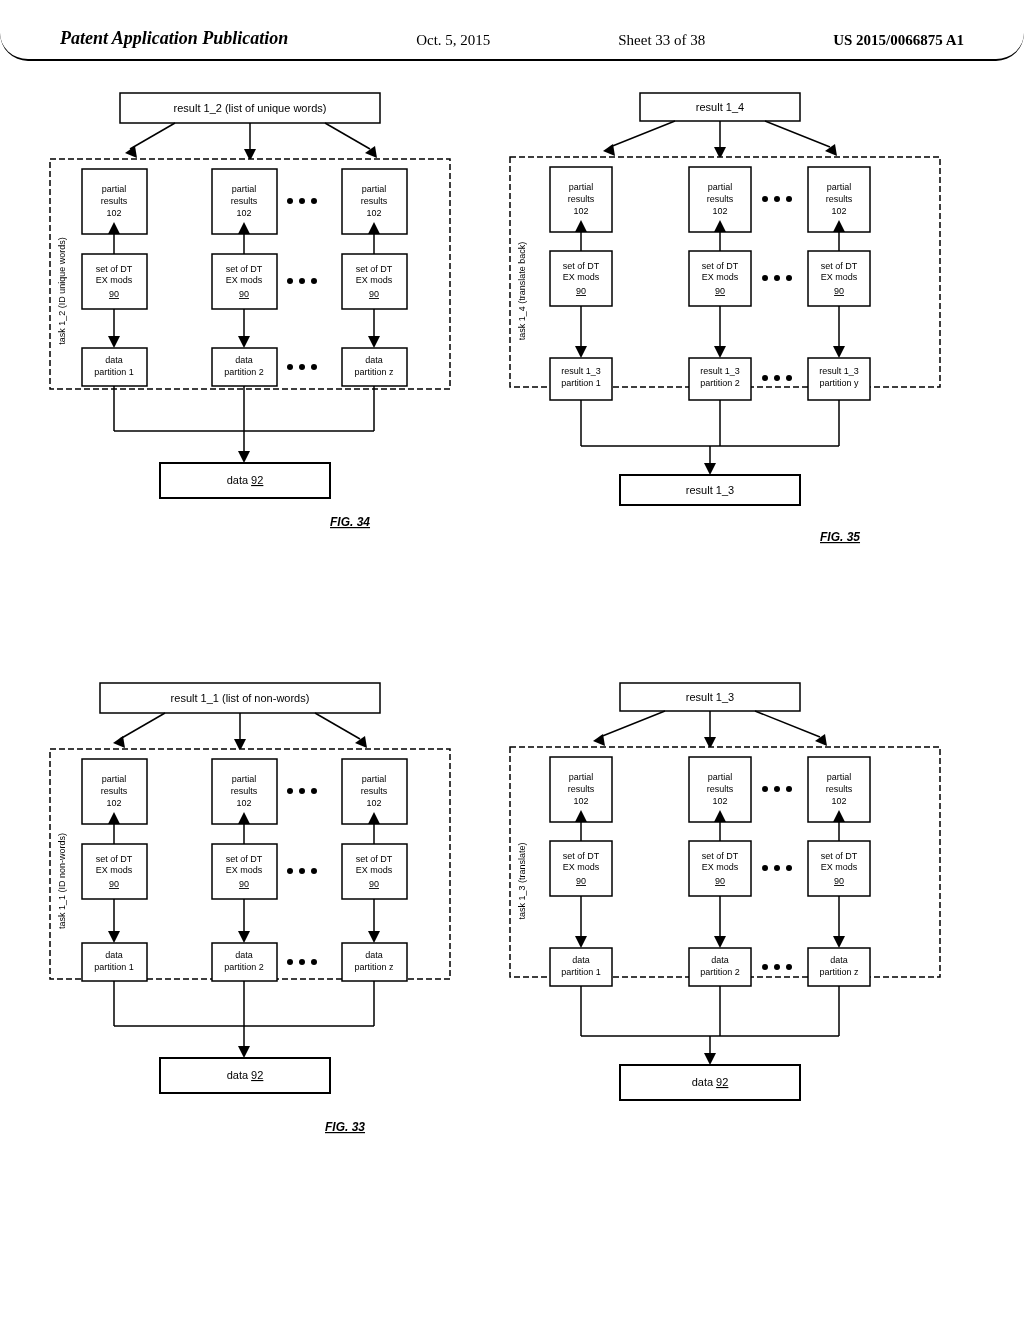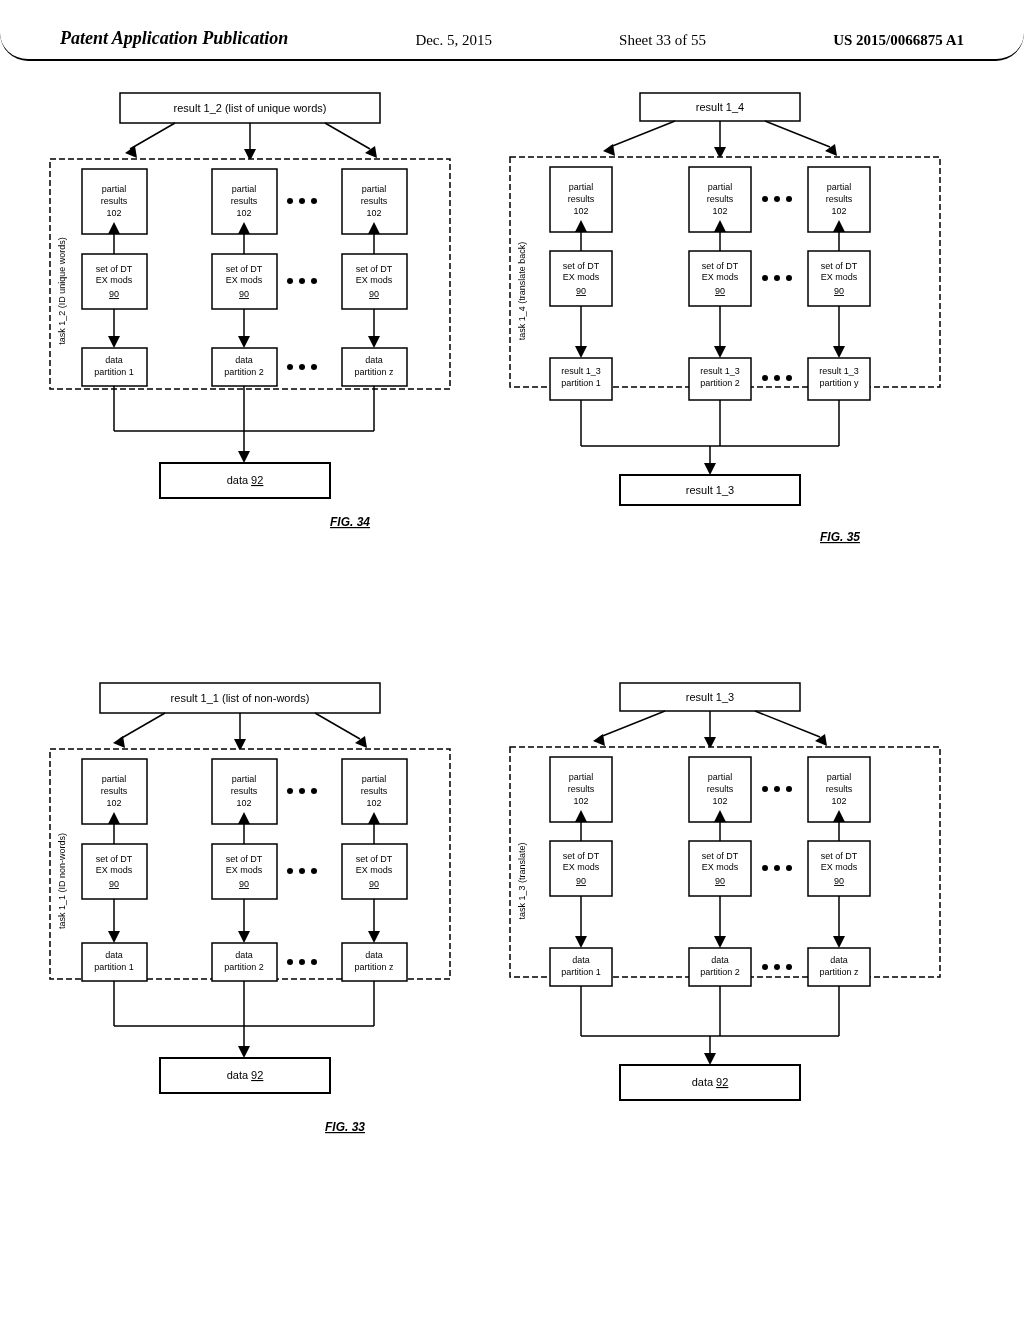--- a/index.html
+++ b/index.html
@@ -40,22 +40,22 @@
       position: relative;
       width: 100%;
       height: calc(1320px - 80px);
     }
   </style>
 </head>
 <body>
 
 <div class="header">
   <div class="header-left">Patent Application Publication</div>
-  <div class="header-center">Dec. 5, 2015</div>
-  <div class="header-center">Sheet 33 of 55</div>
+  <div class="header-center">Oct. 5, 2015</div>
+  <div class="header-center">Sheet 33 of 38</div>
   <div class="header-right">US 2015/0066875 A1</div>
 </div>
 
 <div class="main">
 
   <svg style="position:absolute; left:40px; top:30px; width:430px; height:540px;">
 
     <rect x="80" y="2" width="260" height="30" fill="white" stroke="black" stroke-width="1.5"></rect>
     <text x="210" y="21" text-anchor="middle" font-size="11" font-family="Arial, sans-serif">result 1_2 (list of unique words)</text>
 

